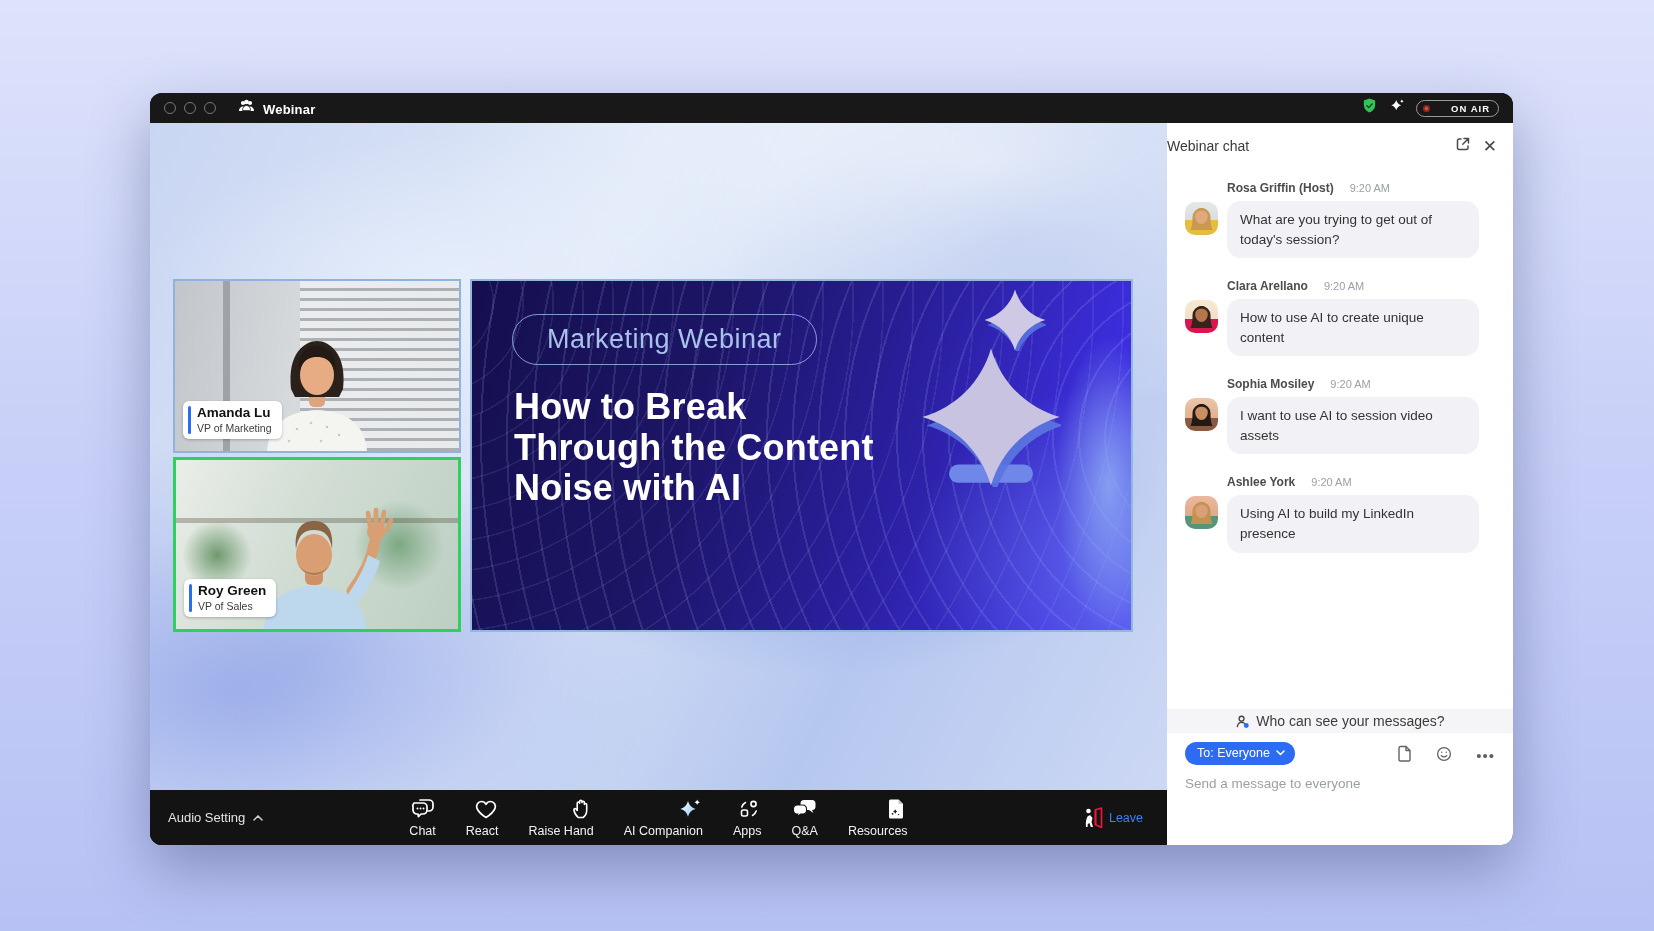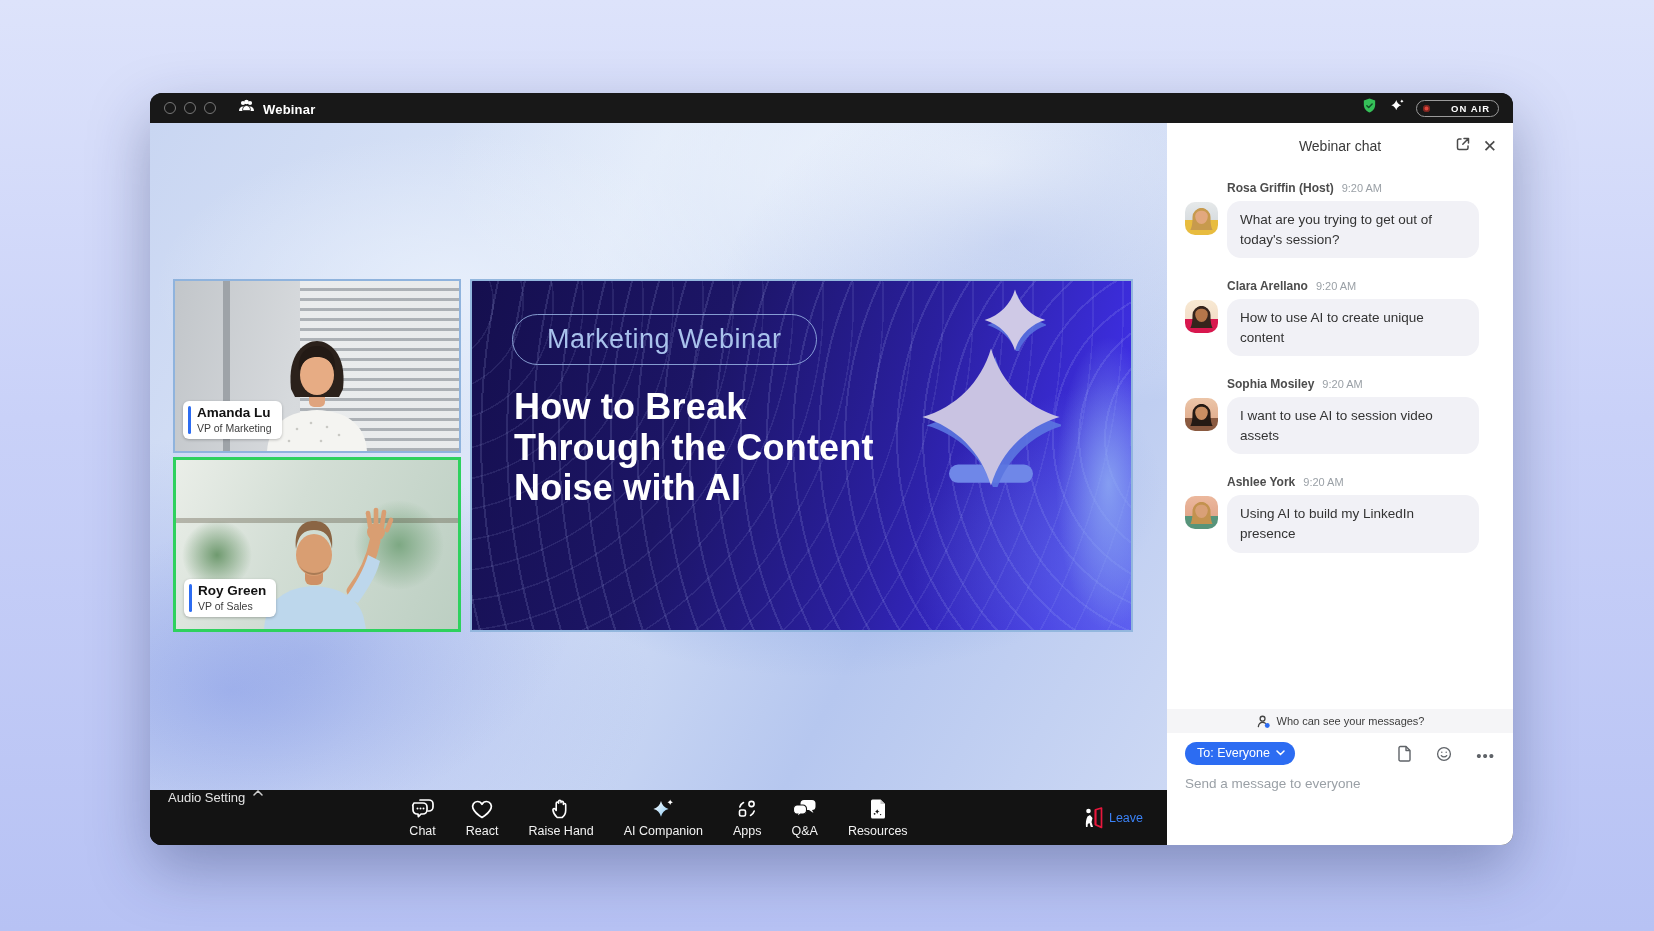--- a/index.html
+++ b/index.html
@@ -68,46 +68,46 @@
   .badge-pill{position:absolute;left:40px;top:33px;padding:9px 34px;border:1.5px solid rgba(160,190,238,.8);
     border-radius:40px;color:#a9c2ec;font-size:27px;letter-spacing:.5px}
   .slide-heading{position:absolute;left:42px;top:106px;color:#fff;font-size:36px;font-weight:700;
     line-height:1.13;white-space:pre-line;letter-spacing:.2px}
   .star{position:absolute}
   .star-small{right:85px;top:8px;width:62px;height:62px}
   .star-large{right:70px;top:66px;width:140px;height:140px}
   
   .toolbar{position:absolute;left:0;right:0;bottom:0;height:55px;background:var(--toolbar-bg);
     display:flex;align-items:center}
-  .audio-setting{position:absolute;left:18px;top:0;bottom:0;display:flex;align-items:flex-start;gap:8px;
+  .audio-setting{position:absolute;left:18px;top:0;bottom:0;display:flex;align-items:center;gap:8px;
     color:#e3e3e3;font-size:13px}
   .tb-center{position:absolute;left:0;right:0;display:flex;justify-content:center;gap:30px}
-  .tb-btn{display:flex;flex-direction:column;align-items:center;gap:3px;color:#f2f2f2;font-size:12.5px;cursor:pointer}
+  .tb-btn{display:flex;flex-direction:column;align-items:flex-end;gap:3px;color:#f2f2f2;font-size:12.5px;cursor:pointer}
   .tb-btn svg{display:block}
   .leave-btn{position:absolute;right:24px;display:flex;align-items:center;gap:3px;
     color:#3b82f6;font-size:12.5px;cursor:pointer}
   
   .chat{width:346px;flex:0 0 346px;background:#fff;display:flex;flex-direction:column;min-height:0}
-  .chat-header{position:relative;height:46px;flex:0 0 46px;display:flex;align-items:center;justify-content:center}
+  .chat-header{position:relative;height:46px;flex:0 0 46px;display:flex;align-items:center;}
   .chat-title{font-size:14px;color:#3a3a3a;font-weight:500}
   .chat-header-icons{position:absolute;right:16px;display:flex;align-items:center;gap:12px;color:#4a4a4a}
   .chat-header-icons .x{font-size:17px;line-height:1;cursor:pointer;color:#4a4a4a}
   .chat-msgs{flex:1;padding:12px 18px 0;overflow:hidden}
   .msg{display:flex;gap:9px;margin-bottom:21px}
   .avatar{width:33px;height:33px;border-radius:10px;flex:0 0 33px;margin-top:21px;overflow:hidden}
   .avatar svg{display:block;width:100%;height:100%}
   .msg-col{flex:1;min-width:0}
-  .msg-meta{display:flex;align-items:baseline;gap:8px;margin-bottom:6px}
+  .msg-meta{display:flex;align-items:baseline;gap:16px;margin-bottom:6px}
   .msg-name{font-size:12px;font-weight:600;color:#4c4c4c}
   .msg-time{font-size:11px;color:#9aa0a6}
   .bubble{display:inline-block;max-width:252px;background:var(--bubble-bg);border-radius:14px;
     padding:9px 13px;font-size:13.5px;color:#333;line-height:1.45}
   
   .vis-bar{flex:0 0 24px;height:24px;background:#f5f5f7;display:flex;align-items:center;justify-content:center;
-    gap:6px;font-size:11px;color:#3c3c3c}
+    gap:6px;font-size:14px;color:#3c3c3c}
   .compose{position:relative;padding:9px 18px 18px;height:112px}
   .to-pill{display:inline-flex;align-items:center;gap:6px;background:var(--accent);color:#fff;
     border-radius:13px;padding:4px 10px 5px 12px;font-size:12.5px;cursor:pointer}
   .compose-icons{position:absolute;right:18px;top:12px;display:flex;align-items:center;gap:24px;color:#5f6368}
   .compose-icons .more{font-size:15px;letter-spacing:1px;cursor:pointer}
   .compose-input{margin-top:11px;font-size:13.5px;color:#9aa0a6}
 </style>
 </head>
 <body>
 

